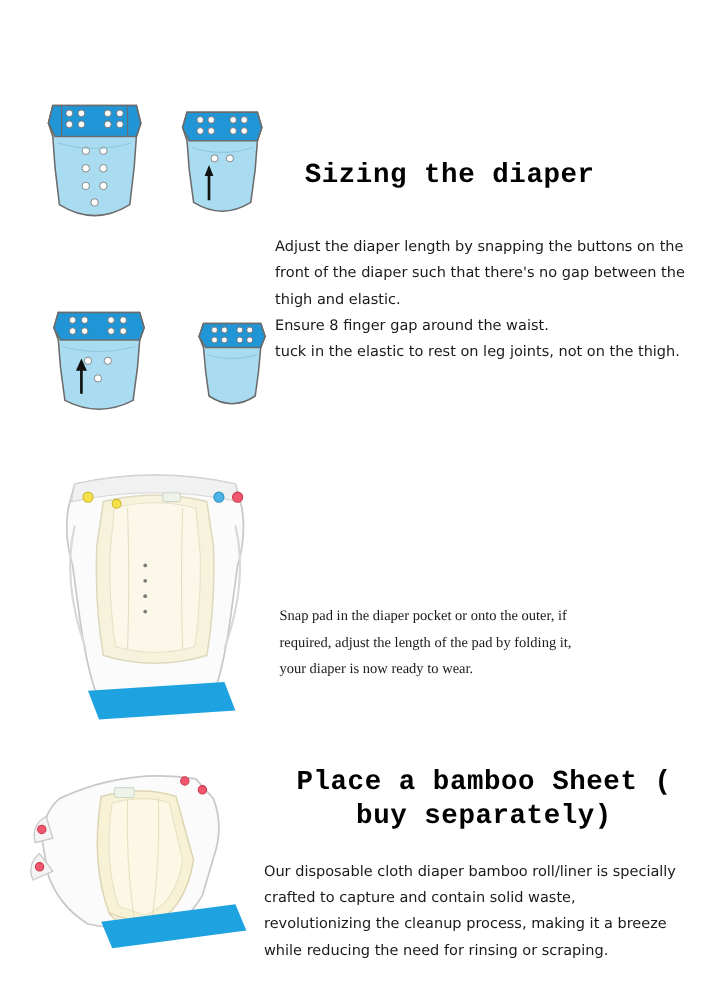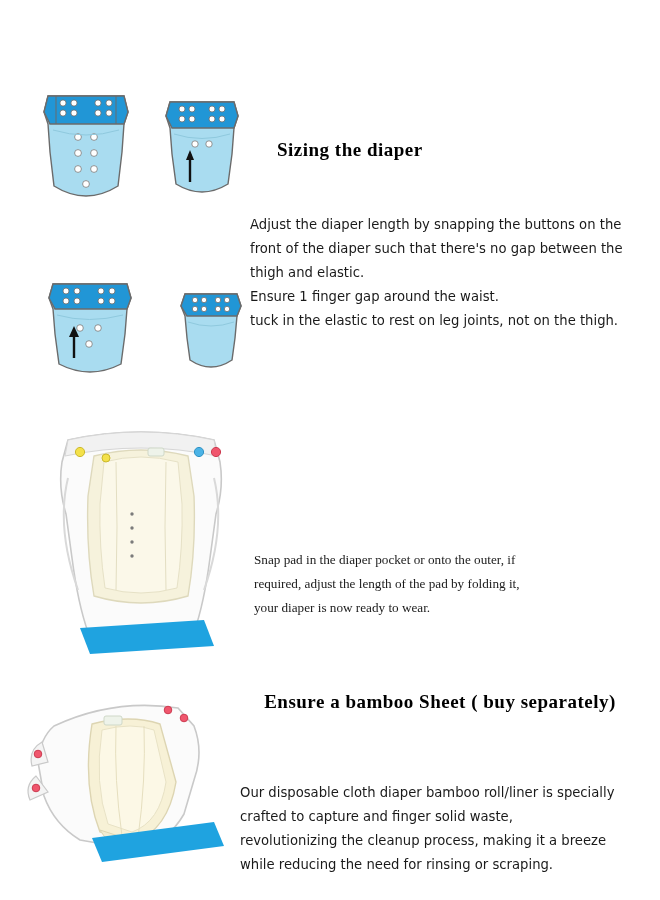--- a/index.html
+++ b/index.html
@@ -17,23 +17,23 @@
   }
   .page {
     position: absolute;
     inset: 0;
     background: #ffffff;
   }
 
   
   .heading {
     position: absolute;
-    font-family: Liberation Serif, serif;
+    font-family: Liberation Mono, monospace;
     font-weight: 700;
-    font-size: 19px;
+    font-size: 25px;
     letter-spacing: .5px;
     color: #000000;
     line-height: 1.25;
   }
   .body-text {
     position: absolute;
     font-family: "DejaVu Sans", sans-serif;
     font-size: 13.2px;
     line-height: 1.82;
     color: #1a1a1a;
@@ -147,21 +147,21 @@
       </g>
       <path d="M12,34 Q35,42 58,34" stroke="#8fc9de" stroke-width="1" fill="none"></path>
     </svg>
   </div>
 
   <h2 class="heading" style="left:277px;top:122px;width:340px;">Sizing the diaper</h2>
 
   <p class="body-text" style="left:250px;top:200px;width:392px;">Adjust the diaper length by snapping the buttons on the
 front of the diaper such that there's no gap between the
 thigh and elastic.
-Ensure 1 finger gap around the waist.
+Ensure 8 finger gap around the waist.
 tuck in the elastic to rest on leg joints, not on the thigh.</p>
 
   <div class="photo" style="left:44px;top:418px;width:194px;height:238px;">
     <svg width="194" height="238" viewBox="0 0 194 238">
 
       <path d="M24,22 Q97,6 170,22 L176,44 Q180,70 172,96 L166,140 Q160,186 150,214 L44,214 Q34,186 28,140 L22,96 Q14,70 18,44 Z" fill="#fbfbfb" stroke="#c9c9c9" stroke-width="1.6"></path>
 
       <path d="M24,22 Q97,6 170,22 L173,38 Q97,22 21,38 Z" fill="#f1f1f1" stroke="#d6d6d6" stroke-width="1"></path>
 
       <path d="M50,38 Q97,26 144,38 L150,78 Q152,132 144,178 Q97,192 50,178 Q42,132 44,78 Z" fill="#f6f2dc" stroke="#ded9bc" stroke-width="1.4"></path>
@@ -191,21 +191,21 @@
 
       <path d="M36,210 L160,202 L170,228 L46,236 Z" fill="#1fa3e0"></path>
     </svg>
   </div>
 
 
   <p class="body-text" style="left:254px;top:535px;width:392px;font-family:Liberation Serif, serif;">Snap pad in the diaper pocket or onto the outer, if
 required, adjust the length of the pad by folding it,
 your diaper is now ready to wear.</p>
 
-  <h2 class="heading" style="left:254px;top:674px;width:372px;text-align:center;">Ensure a bamboo Sheet ( buy
+  <h2 class="heading" style="left:254px;top:674px;width:372px;text-align:center;">Place a bamboo Sheet ( buy
 separately)</h2>
 
   <div class="photo" style="left:18px;top:690px;width:212px;height:180px;">
     <svg width="212" height="180" viewBox="0 0 212 180">
 
       <path d="M36,36 Q96,8 160,18 L176,36 Q186,62 176,90 L166,124 Q150,152 120,160 L62,150 Q36,134 26,106 L20,72 Q22,48 36,36 Z" fill="#fbfbfb" stroke="#c9c9c9" stroke-width="1.6"></path>
 
       <path d="M24,52 Q10,60 14,76 L30,72 Z" fill="#f4f4f4" stroke="#c9c9c9" stroke-width="1.2"></path>
       <path d="M18,86 Q6,96 12,110 L30,102 Z" fill="#f4f4f4" stroke="#c9c9c9" stroke-width="1.2"></path>
       <circle cx="20" cy="64" r="3.8" fill="#f0566d" stroke="#cc3b50" stroke-width="1"></circle>
@@ -220,17 +220,17 @@
 
       <path d="M82,140 Q114,154 150,140 Q148,152 116,160 Q88,154 82,140 Z" fill="#f2ecd2" stroke="#ddd5b2" stroke-width="1"></path>
 
       <rect x="86" y="26" width="18" height="9" rx="2" fill="#eef3ea" stroke="#cfd8c8" stroke-width="1"></rect>
 
       <path d="M74,148 L196,132 L206,156 L84,172 Z" fill="#1fa3e0"></path>
     </svg>
   </div>
 
   <p class="body-text" style="left:240px;top:768px;width:404px;">Our disposable cloth diaper bamboo roll/liner is specially
-crafted to capture and finger solid waste,
+crafted to capture and contain solid waste,
 revolutionizing the cleanup process, making it a breeze
 while reducing the need for rinsing or scraping.</p>
 
 </div>
 
 </body></html>

